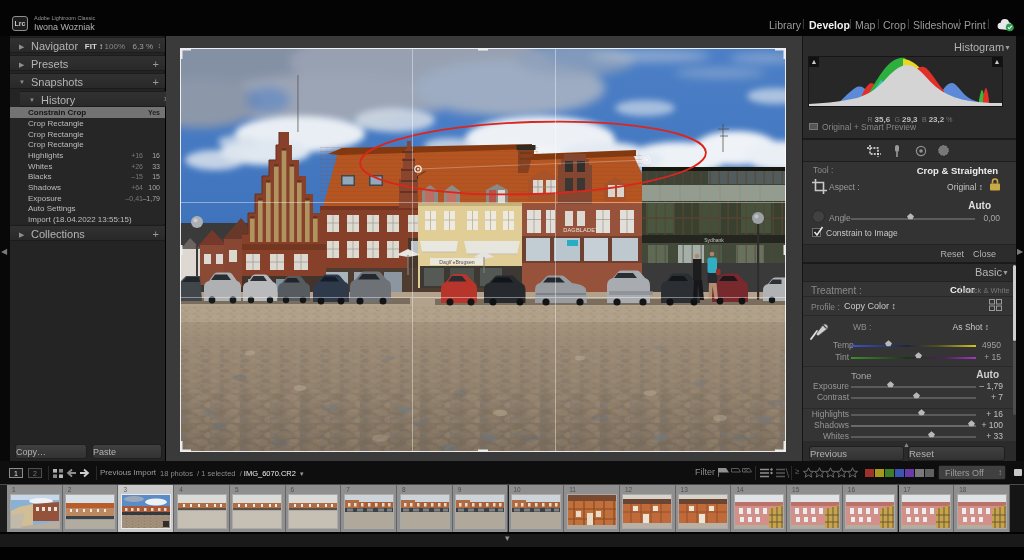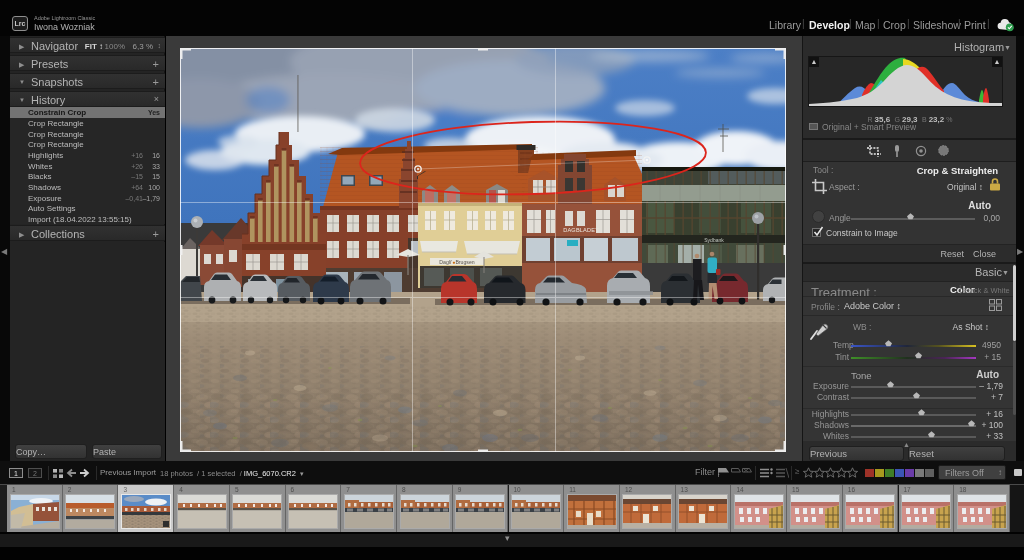--- a/index.html
+++ b/index.html
@@ -67,21 +67,21 @@
   <div class="hdr" style="top:19px;">
       <span class="tri">▶</span>
       <span class="nm">Presets</span>
       <span class="rt">+</span>
     </div>
   <div class="hdr" style="top:37px;">
       <span class="tri" style="font-size:6px;">▼</span>
       <span class="nm">Snapshots</span>
       <span class="rt">+</span>
     </div>
-  <div class="hdr" style="top:55px;">
+  <div class="hdr" style="top:55px;margin-left:10px;">
       <span class="tri" style="font-size:6px;">▼</span>
       <span class="nm">History</span>
       <span class="rt" style="font-size:9px;">×</span>
     </div>
   <div class="abs" style="left:0; top:71px; width:155px; height:117px; background:#262626;">
     <div class="hitem" style="top:0; background:#737373;">
         <span class="lb" style="color:#161616; font-weight:bold;">Constrain Crop</span>
         <span class="v2" style="color:#222; font-weight:bold;">Yes</span>
       </div>
     <div class="hitem" style="top:11px;">
@@ -642,27 +642,27 @@
     <div class="abs" style="left:0; top:82px; width:214px; height:18px; background:#2c2c2c; border-top:1px solid #232323;">
       <div class="abs" style="right:53px; top:4px; color:#b4b4b4; font-size:9px;">Reset</div>
       <div class="abs" style="right:21px; top:4px; color:#b4b4b4; font-size:9px;">Close</div>
     </div>
   </div>
   <div class="abs" style="left:0; top:226px; width:214px; height:2px; background:#1a1a1a;"></div>
 
   <div class="abs" style="left:172px; top:230px; color:#b5b5b5; font-size:11px;">Basic</div>
   <div class="abs" style="left:199px; top:233px; color:#9a9a9a; font-size:7px;">▼</div>
   <div class="abs" style="left:0; top:245px; width:214px; height:160px; background:#343434; border-top:1px solid #222;">
-    <div class="abs" style="left:8px; top:3px; color:#8a8a8a; font-size:13px;">Treatment :</div>
+    <div class="abs" style="left:8px; top:3px; color:#8a8a8a; font-size:10px;">Treatment :</div>
     <div class="abs" style="left:147px; top:2px; color:#f0f0f0; font-size:9.5px; font-weight:bold;">Color</div>
     <div class="abs" style="left:156px; top:2px; color:#5c5c5c; font-size:9px;">|</div>
     <div class="abs" style="left:160px; top:4px; color:#787878; font-size:7.5px; white-space:nowrap;">Black &amp; White</div>
     <div class="abs" style="left:0; top:14px; width:214px; height:1px; background:#282828;"></div>
     <div class="abs" style="left:8px; top:20px; color:#8a8a8a; font-size:8.5px;">Profile :</div>
-    <div class="abs" style="left:41px; top:19px; color:#cacaca; font-size:9px;">Adobe Color ↕</div>
+    <div class="abs" style="left:41px; top:19px; color:#cacaca; font-size:9px;">Copy Color ↕</div>
     <svg class="abs" style="left:186px; top:17px;" width="13" height="12" viewBox="0 0 13 12">
       <g fill="none" stroke="#9a9a9a" stroke-width="1">
           <rect x="0.5" y="0.5" width="5" height="4.5"></rect>
           <rect x="7.5" y="0.5" width="5" height="4.5"></rect>
           <rect x="0.5" y="7" width="5" height="4.5"></rect>
           <rect x="7.5" y="7" width="5" height="4.5"></rect>
         </g>
     </svg>
     <div class="abs" style="left:0; top:33px; width:214px; height:1px; background:#282828;"></div>
     <svg class="abs" style="left:6px; top:37px;" width="22" height="22" viewBox="0 0 22 22">

